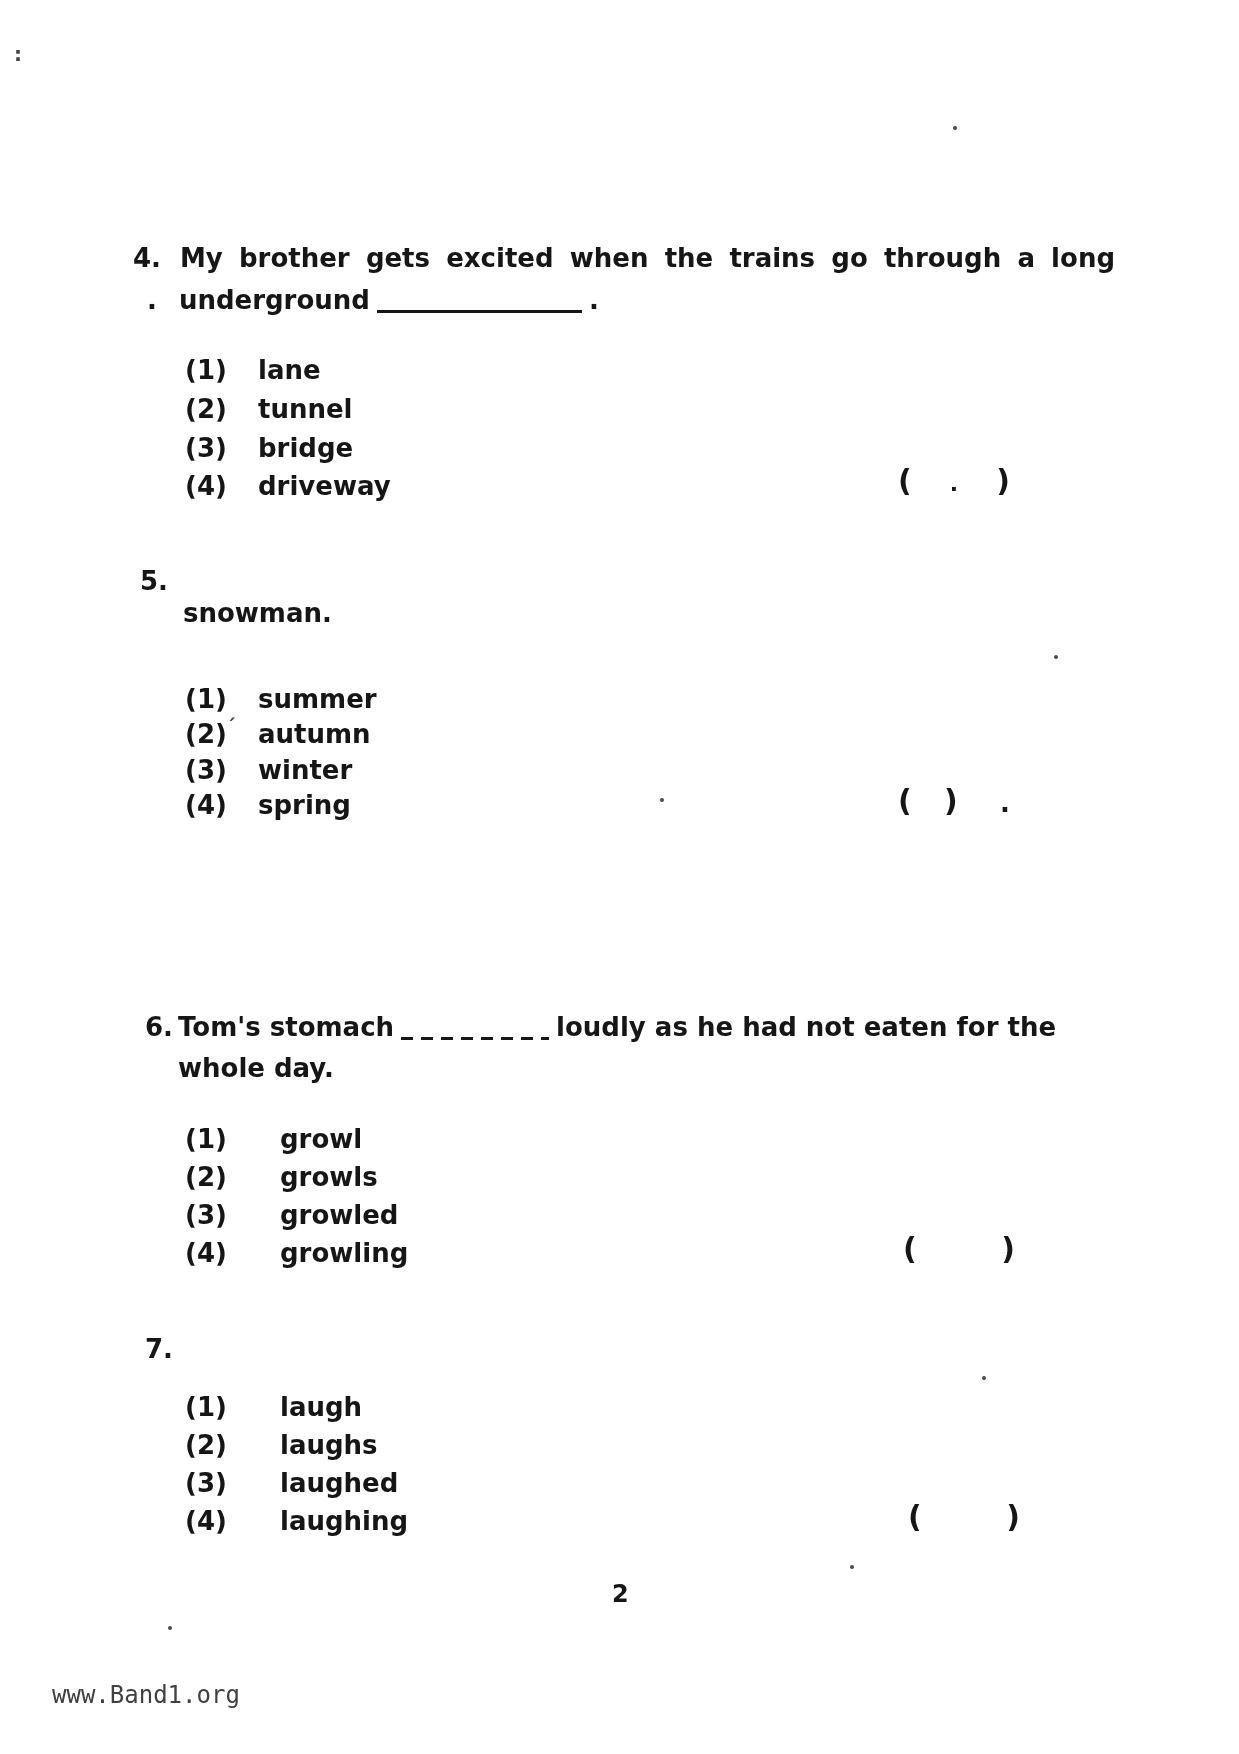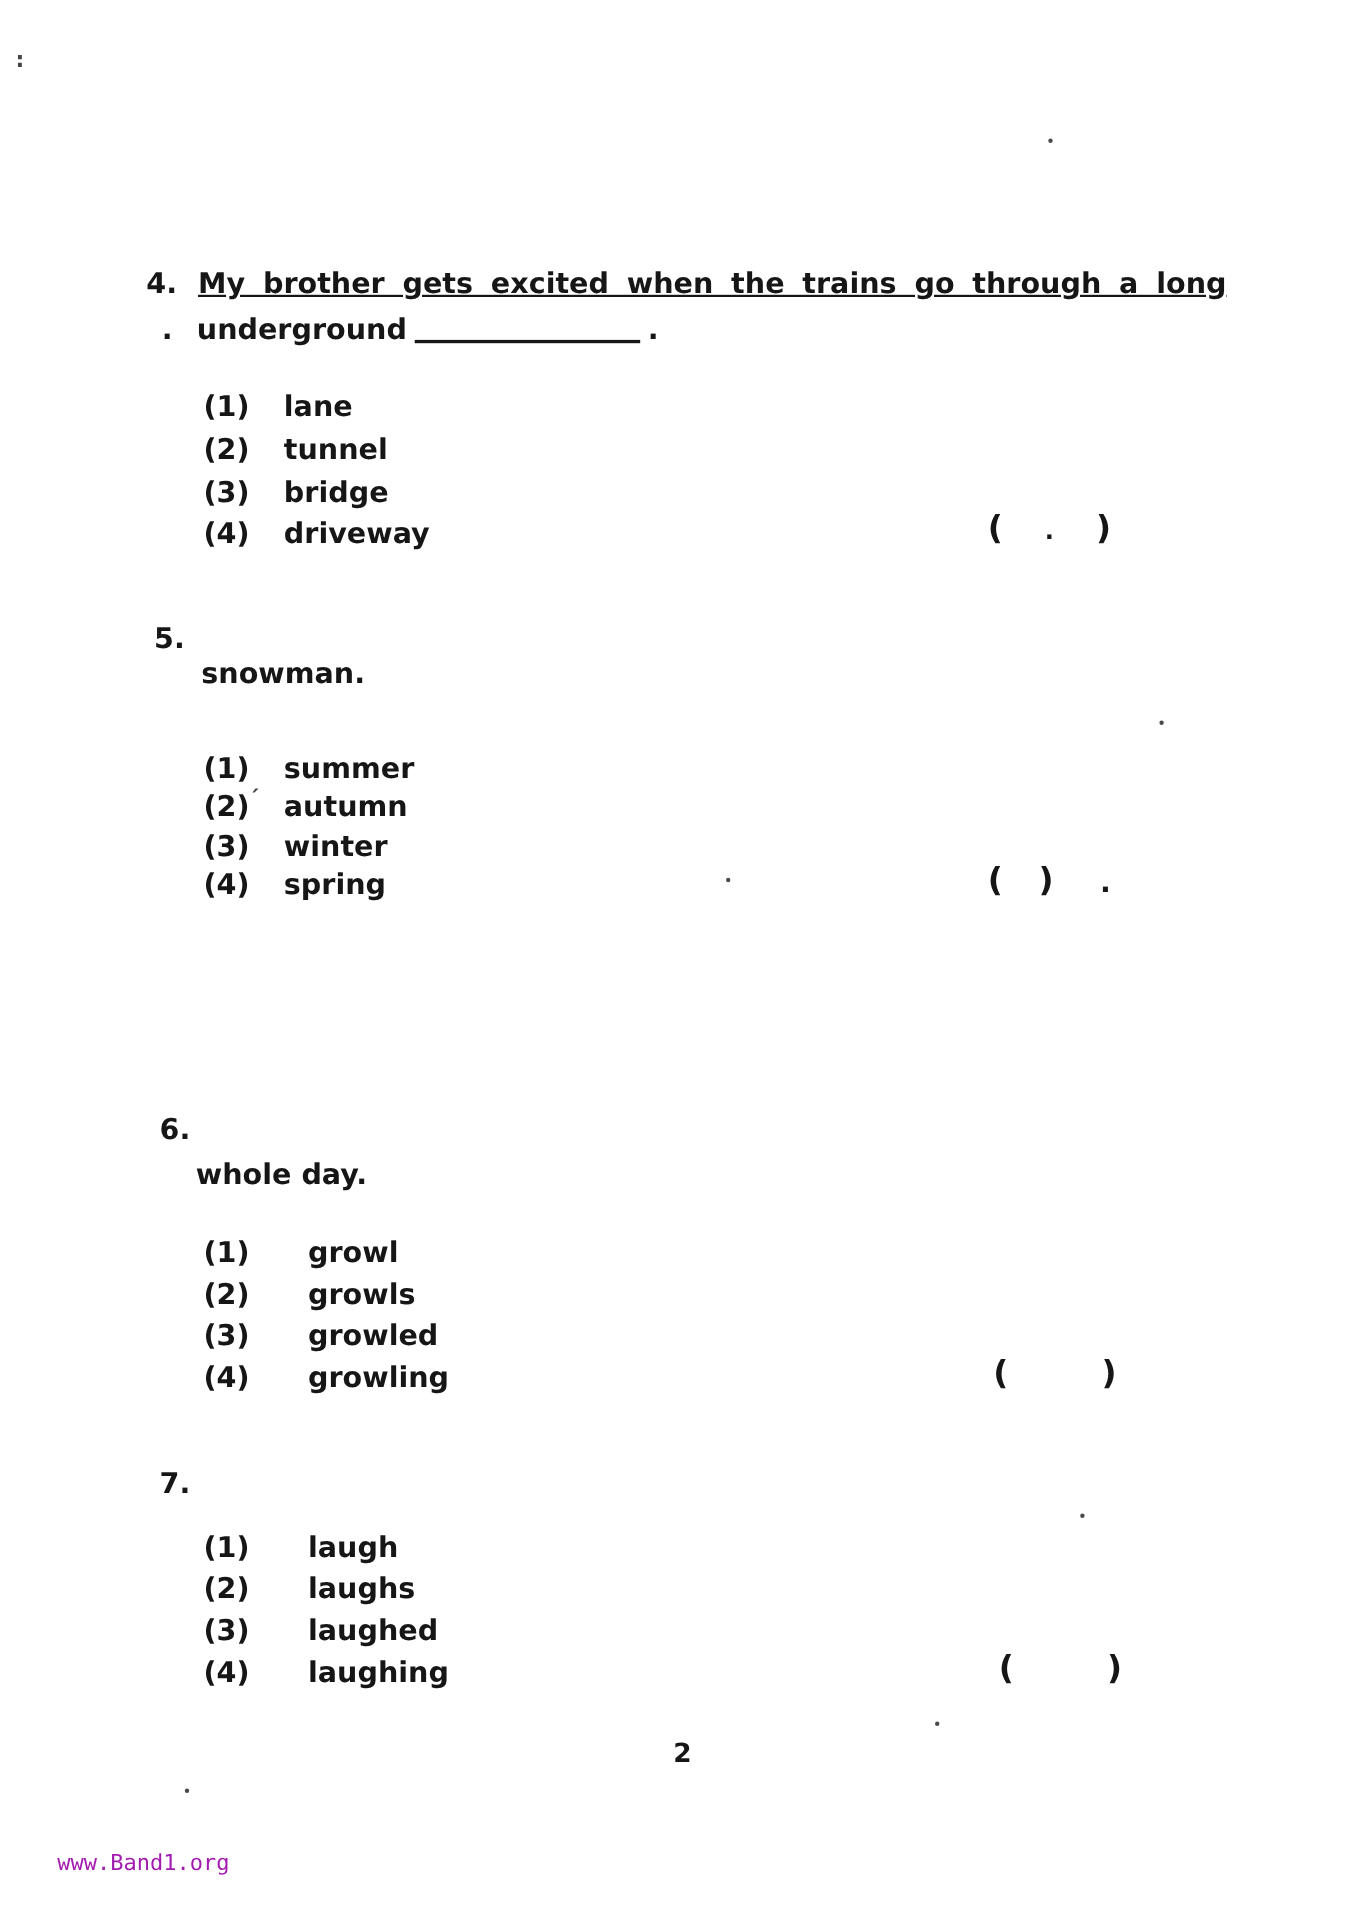--- a/index.html
+++ b/index.html
@@ -4,21 +4,21 @@
 <style>
   html,body{margin:0;padding:0;background:#e8e8e8;}
   .page{
     position:relative;width:1239px;height:1754px;background:#ffffff;
     font-family:"DejaVu Sans",sans-serif;color:#161616;font-weight:600;
     overflow:hidden;margin:0 auto;
   }
   .abs{position:absolute;white-space:nowrap;}
   .qnum{font-size:26px;}
   .qline{font-size:26px;}
-  .justify{text-align:justify;text-align-last:justify;white-space:normal;text-decoration:underline;}
+  .justify{text-align:justify;text-align-last:justify;white-space:normal;}
   .small{font-size:24px;}
   .opt{display:flex;font-size:26px;}
   .optnum{display:inline-block;width:73px;flex:0 0 73px;}
   .optnum.wide{width:95px;flex:0 0 95px;}
   .header{font-size:27px;font-weight:700;}
   .underlined{border-bottom:3px solid #161616;padding-bottom:3px;}
   .bracket{display:flex;width:112px;justify-content:space-between;font-size:30px;}
   .bracket .bdot{font-size:22px;align-self:flex-end;transform:translateY(-2px);}
   .bafter{font-size:26px;margin-left:10px;align-self:flex-end;}
   .blank{display:inline-block;height:14px;position:relative;transform:translateY(4px);margin:0 7px;}
@@ -26,21 +26,21 @@
   .blank.dashed::after{content:"";position:absolute;left:0;right:0;bottom:0;height:3px;
     background:repeating-linear-gradient(90deg,#171717 0 12px,transparent 12px 20px);}
   .seg{position:absolute;bottom:0;height:3px;}
   .seg.s1{left:0;width:95px;background:#171717;}
   .seg.s2{left:100px;right:0;background:repeating-linear-gradient(90deg,#171717 0 13px,transparent 13px 22px);}
   .dot{position:absolute;width:4px;height:4px;border-radius:50%;background:#4a4a4a;}
   .speck-text{position:absolute;font-size:20px;color:#444;font-weight:600;}
   .stray{font-size:26px;}
   .gap{display:inline-block;width:22px;}
   .pagenum{font-size:24px;}
-  .footer{font-family:"DejaVu Sans Mono",monospace;font-size:20px;color:#a21caf;font-weight:400;}
+  .footer{font-family:"DejaVu Sans Mono",monospace;font-size:24px;color:#404040;font-weight:400;}
 </style>
 </head>
 <body>
 
 <div class="page">
 
   <span class="speck-text" style="left:14px;top:42px">:</span>
   <div class="dot" style="left:953px;top:126px"></div>
   <div class="dot" style="left:1054px;top:655px"></div>
   <div class="dot" style="left:660px;top:798px"></div>
@@ -98,20 +98,23 @@
     <span>spring</span>
   </div>
   <div class="abs bracket" style="left:898px;top:783px">
     <span>(</span>
     <span>)</span>
     <span class="bafter">.</span>
   </div>
 
 
   <div class="abs qnum" style="left:145px;top:1012px">6.</div>
+  <div class="abs qline" style="left:178px;top:1012px">
+    <span>Tom's stomach</span><span class="blank dashed" style="width:148px"></span><span>loudly as he had not eaten for the</span>
+  </div>
   <div class="abs qline" style="left:178px;top:1053px">whole day.</div>
 
   <div class="abs opt" style="left:185px;top:1124px">
     <span class="optnum wide">(1)</span>
     <span>growl</span>
   </div>
   <div class="abs opt" style="left:185px;top:1162px">
     <span class="optnum wide">(2)</span>
     <span>growls</span>
   </div>

